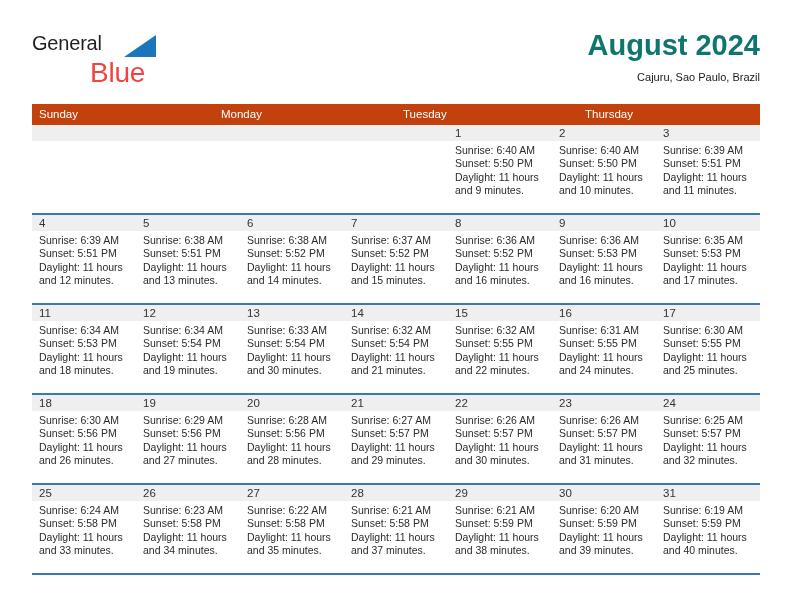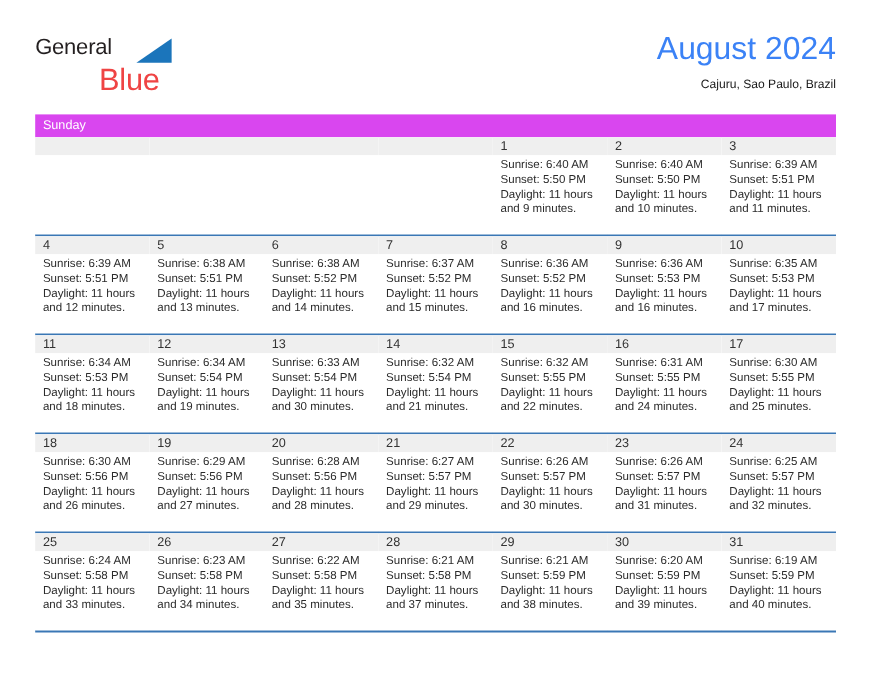--- a/index.html
+++ b/index.html
@@ -66,46 +66,45 @@
   }
 
   .title-block {
     position: absolute;
     right: 0;
     top: 0;
     text-align: right;
   }
   .cal-title {
     font-size: 29px;
-    color: #3b82f6;
+    color: #0f766e;
     line-height: 34px;
-    font-weight: normal;
+    font-weight: bold;
     white-space: nowrap;
   }
   .cal-subtitle {
     font-size: 11px;
     color: #1a1a1a;
     line-height: 20px;
     margin-top: 5px;
     white-space: nowrap;
   }
 
   
   .calendar {
     position: absolute;
     left: 32px;
     top: 104px;
     width: 728px;
   }
 
   .dow-row {
     display: flex;
-    background: #d946ef;
+    background: #c2410c;
     height: 21px;
-    flex-direction: column;
   }
   .dow-cell {
     flex: 1 1 0;
     color: #ffffff;
     font-size: 11.5px;
     line-height: 21px;
     padding-left: 7px;
     box-sizing: border-box;
     white-space: nowrap;
   }

